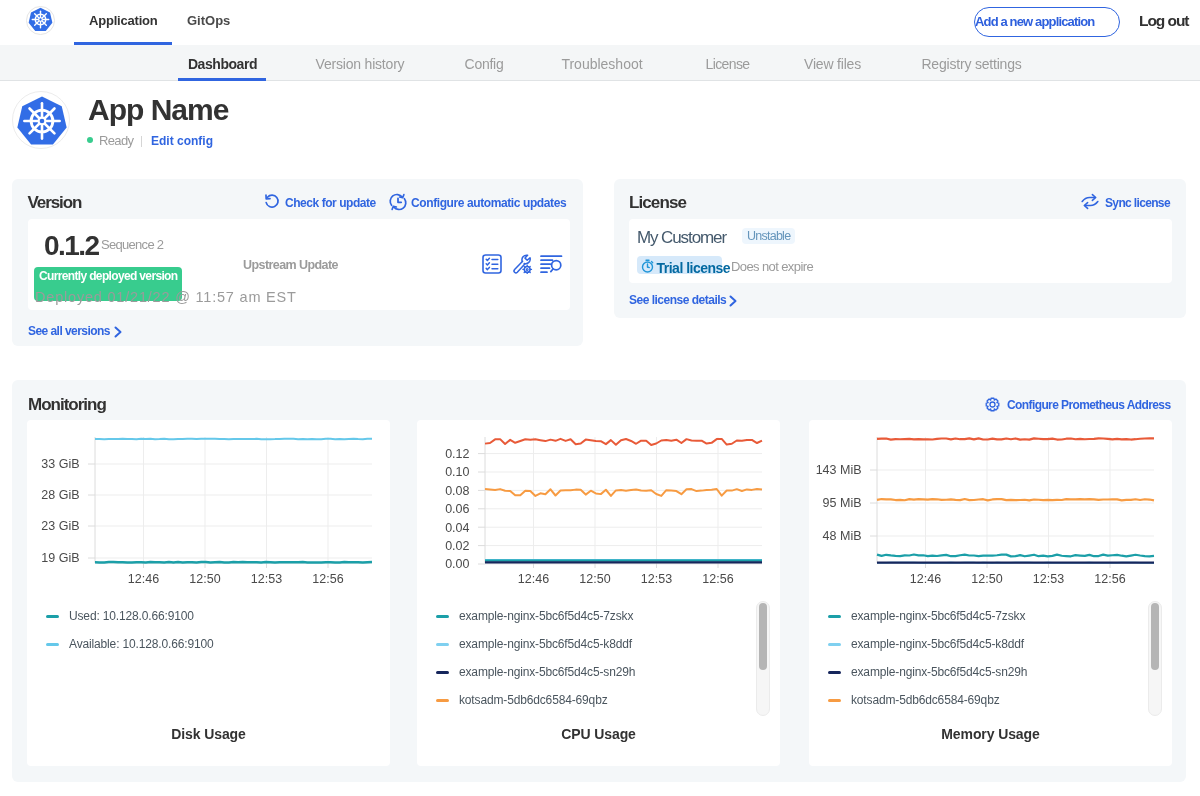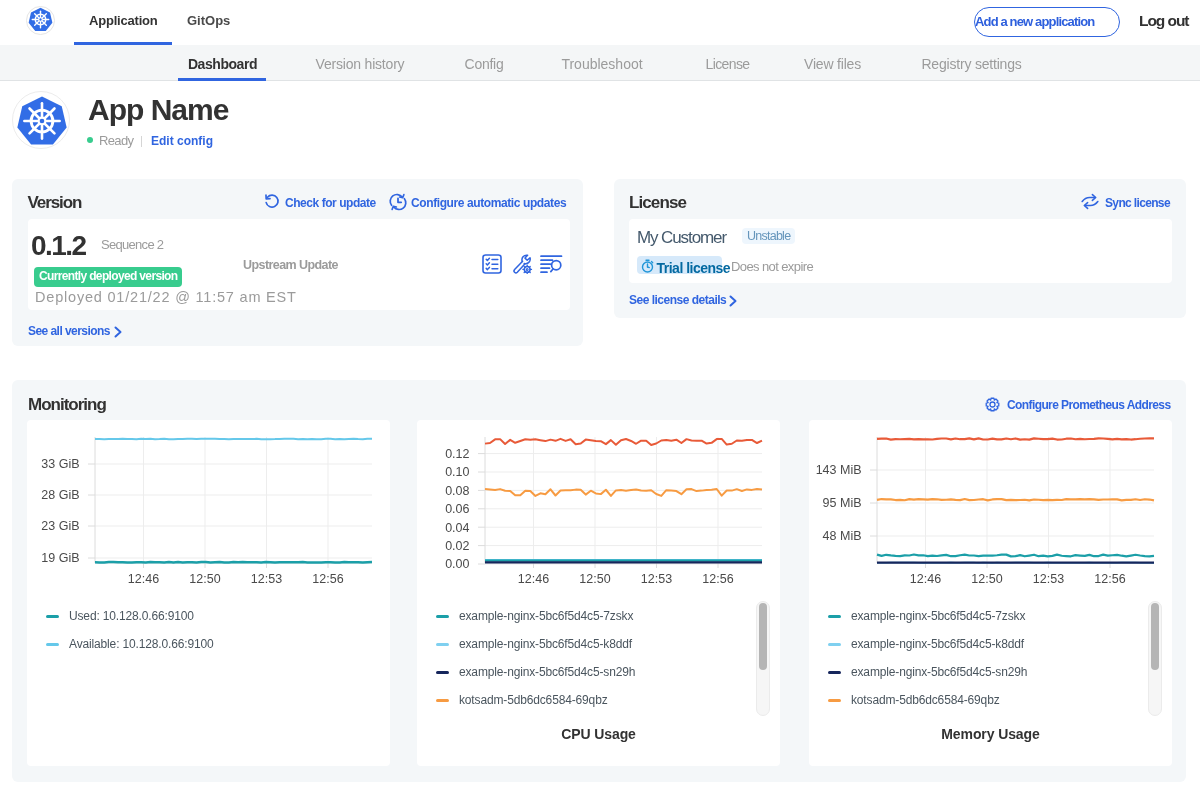--- a/index.html
+++ b/index.html
@@ -28,21 +28,21 @@
 .sep { position:absolute; left:141px; top:136px; width:1px; height:11px; background:#d5d5d5; }
 .editcfg { position:absolute; left:151px; top:134px; font-size:12px; font-weight:700; color:#3065e0; }
 
 
 .card { position:absolute; background:#f4f7f9; border-radius:6px; }
 .card-title { font-size:17px; font-weight:700; color:#323232; letter-spacing:-1.1px; }
 .bluelink { position:absolute; color:#3065e0; font-weight:700; font-size:12px; white-space:nowrap; letter-spacing:-0.45px; }
 .inner-white { position:absolute; background:#fff; border-radius:4px; }
 .graytxt { position:absolute; color:#9b9b9b; }
 
-.badge-green { position:absolute; left:34px; top:267px; background:#38cc8e; color:#fff; font-size:12px; font-weight:700; letter-spacing:-0.65px; border-radius:4px; padding:0 5px; line-height:18px; height:20px; }
+.badge-green { position:absolute; left:34px; top:267px; background:#38cc8e; color:#fff; font-size:12px; font-weight:700; letter-spacing:-0.65px; border-radius:4px; padding:0 5px; line-height:18px; height:34px; }
 .badge-unstable { position:absolute; left:742px; top:228px; background:#eef6fd; color:#6595bb; font-size:12.5px; letter-spacing:-0.75px; border-radius:4px; padding:0 5px; line-height:16px; height:16px; }
 .badge-trial { position:absolute; left:637px; top:256px; background:#d6e9fa; border-radius:4px; width:85px; height:18px; }
 
 
 .chart-card { position:absolute; background:#fff; border-radius:4px; width:363px; top:420px; height:346px; }
 .legend-row { position:absolute; font-size:12px; color:#4a555e; white-space:nowrap; letter-spacing:-0.15px; }
 .legend-dash { position:absolute; width:13px; height:3px; border-radius:1.5px; }
 .chart-title { position:absolute; text-align:center; font-size:14px; font-weight:700; color:#323232; letter-spacing:-0.1px; }
 .scroll-track { position:absolute; width:14px; border-radius:7px; background:#f6f6f6; border:1px solid #ebebeb; }
 .scroll-thumb { position:absolute; width:8px; border-radius:4px; background:#b5b5b5; }
@@ -120,21 +120,21 @@
   <div class="bluelink" style="left:285px; top:196px;">Check for update</div>
   <svg class="abs icn" style="left:389px; top:193px;" width="18" height="18" viewBox="0 0 18 18">
     <path d="M 2.6 12.3 A 6.6 6.6 0 0 1 13.2 4.1" stroke-width="1.7"></path>
     <path d="M 14.9 1.6 L 13.7 4.6 L 10.6 4.0" fill="none" stroke-width="1.6"></path>
     <path d="M 15.4 5.7 A 6.6 6.6 0 0 1 4.8 13.9" stroke-width="1.7"></path>
     <path d="M 3.1 16.4 L 4.3 13.4 L 7.4 14.0" fill="none" stroke-width="1.6"></path>
     <path d="M 9 5.4 L 9 9.3 L 12.2 9.3" stroke-width="1.8"></path>
   </svg>
   <div class="bluelink" style="left:411px; top:196px; letter-spacing:-0.4px;">Configure automatic updates</div>
   <div class="inner-white" style="left:28px; top:218.5px; width:542px; height:91.5px;"></div>
-  <div class="abs" style="left:31px; top:229.5px; font-size:28px; font-weight:700; color:#323232; letter-spacing:-1.55px;">0.1.2</div>
+  <div class="abs" style="left:44px; top:229.5px; font-size:28px; font-weight:700; color:#323232; letter-spacing:-1.55px;">0.1.2</div>
   <div class="graytxt" style="left:101px; top:237px; font-size:13px; letter-spacing:-0.7px;">Sequence 2</div>
   <div class="badge-green">Currently deployed version</div>
   <div class="graytxt" style="left:35px; top:289px; font-size:14.5px; letter-spacing:0.8px;">Deployed 01/21/22 @ 11:57 am EST</div>
   <div class="graytxt" style="left:243px; top:258px; font-size:12.5px; font-weight:700; letter-spacing:-0.57px;">Upstream Update</div>
 
   <svg class="abs" style="left:482px; top:254px;" width="20" height="20" viewBox="0 0 20 20">
     <g stroke="#3065e0" fill="none" stroke-width="1.6">
       <rect x="1" y="1" width="18" height="18" rx="2.5"></rect>
       <g stroke-linecap="round" stroke-linejoin="round" stroke-width="1.5">
         <polyline points="4.2,5.2 5.4,6.4 7.4,4.2"></polyline>
@@ -216,20 +216,21 @@
   <svg class="abs" style="left:985px; top:397px;" width="15" height="15" viewBox="0 0 24 24">
     <polygon points="9.68,1.96 14.32,1.96 14.91,4.98 17.46,3.27 20.73,6.54 19.02,9.09 22.04,9.68 22.04,14.32 19.02,14.91 20.73,17.46 17.46,20.73 14.91,19.02 14.32,22.04 9.68,22.04 9.09,19.02 6.54,20.73 3.27,17.46 4.98,14.91 1.96,14.32 1.96,9.68 4.98,9.09 3.27,6.54 6.54,3.27 9.09,4.98" fill="none" stroke="#3065e0" stroke-width="2.1" stroke-linejoin="round"></polygon>
     <circle cx="12" cy="12" r="4.0" fill="none" stroke="#3065e0" stroke-width="2.1"></circle>
   </svg>
   <div class="bluelink" style="left:1007px; top:398px; letter-spacing:-0.6px;">Configure Prometheus Address</div>
 
   <div class="chart-card" style="left:27px;"></div>
   <div class="chart-card" style="left:417px;"></div>
   <div class="chart-card" style="left:809px;"></div>
 
+  <div class="chart-title" style="left:27px; width:363px; top:726px;">Disk Usage</div>
   <div class="chart-title" style="left:417px; width:363px; top:726px;">CPU Usage</div>
   <div class="chart-title" style="left:809px; width:363px; top:726px;">Memory Usage</div>
 
     <svg class="abs" style="left:27px; top:420px;" width="363" height="180" viewBox="0 0 363 180">
       <line x1="68.0" y1="44" x2="345.0" y2="44" stroke="#ededed" stroke-width="1"></line>
       <line x1="68.0" y1="75" x2="345.0" y2="75" stroke="#ededed" stroke-width="1"></line>
       <line x1="68.0" y1="106" x2="345.0" y2="106" stroke="#ededed" stroke-width="1"></line>
       <line x1="68.0" y1="138" x2="345.0" y2="138" stroke="#ededed" stroke-width="1"></line>
       <line x1="116.5" y1="17.0" x2="116.5" y2="143.0" stroke="#ededed" stroke-width="1"></line>
       <line x1="178.0" y1="17.0" x2="178.0" y2="143.0" stroke="#ededed" stroke-width="1"></line>

